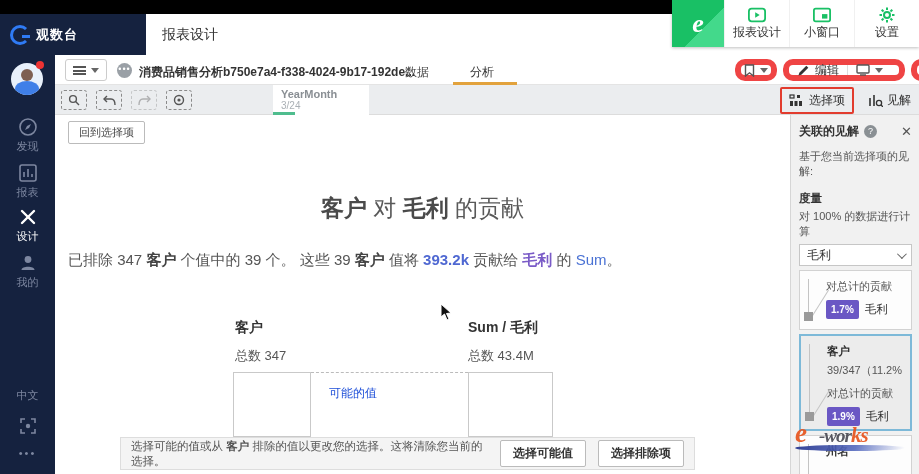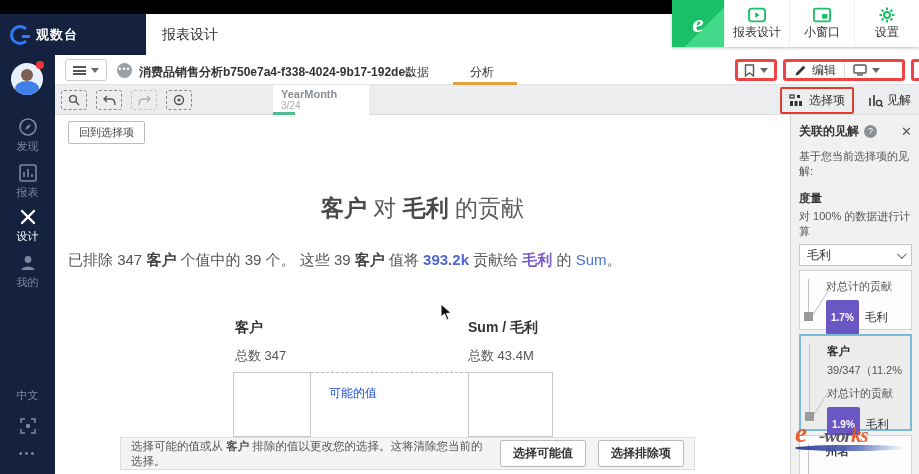--- a/index.html
+++ b/index.html
@@ -46,21 +46,21 @@
   .hamburger { width:13px; height:9px; border-top:2px solid #555; border-bottom:2px solid #555; position:relative; }
   .hamburger::after { content:""; position:absolute; left:0; top:2.5px; width:13px; height:2px; background:#555; }
   .caret { width:0; height:0; border-left:4px solid transparent; border-right:4px solid transparent; border-top:5px solid #666; }
   .dots-circle { position:absolute; left:62px; top:8px; width:15px; height:15px; border-radius:50%; background:#9aa0a6; color:#fff; font-size:9px; line-height:13px; text-align:center; letter-spacing:1px; }
   .file-title { position:absolute; left:84px; top:9px; font-size:12px; color:#333; font-weight:bold; white-space:nowrap; }
   .tab { position:absolute; top:9px; font-size:12px; color:#444; }
   .tab-data { left:350px; }
   .tab-analysis { left:415px; color:#333; }
   .tab-story { left:483px;margin-top:48px; }
   .tab-underline { position:absolute; left:398px; top:27px; width:64px; height:3px; background:#e2a23c; }
-  .tb-group { position:absolute; top:4px; height:22px; border:3px solid #ef4444; border-radius:3px; background:#fff; display:flex; align-items:center; }
+  .tb-group { position:absolute; top:4px; height:22px; border:6px solid #ef4444; border-radius:10px; background:#fff; display:flex; align-items:center; }
   .tb-bookmark { left:680px; width:42px; justify-content:center; gap:5px; }
   .tb-edit { left:728px; width:122px; }
   .tb-edit .seg { display:flex; align-items:center; gap:5px; padding:0 8px; height:100%; }
   .tb-edit .seg + .seg { border-left:1px solid #ddd; }
   .tb-nav { left:856px; width:52px; }
   .tb-nav .seg { flex:1; text-align:center; color:#555; font-size:13px; }
   .edit-label { font-size:12px; color:#333; }
 
   
   .subtoolbar { position:absolute; left:55px; top:85px; width:864px; height:30px; background:#ebedef; border-bottom:1px solid #dcdcdc; }
@@ -112,21 +112,21 @@
   .chev { margin-left:auto; width:7px; height:7px; border-right:1.5px solid #666; border-bottom:1.5px solid #666; transform:rotate(45deg) translateY(-2px); }
   .card { position:relative; background:#fdfdfd; border:1px solid #d2d2d2; margin-top:4px; padding:8px 6px 8px 26px; }
   .card.selected { border:2px solid #7db9d8; background:#ececec; }
   .minichart { position:absolute; left:8px; top:8px; bottom:8px; width:12px; border-left:1px solid #c4c4c4; }
   .minichart::before { content:""; position:absolute; left:2px; bottom:2px; width:34px; height:1px; background:#c4c4c4; transform:rotate(-58deg); transform-origin:left bottom; }
   .minichart::after { content:""; position:absolute; left:-5px; bottom:0; width:9px; height:9px; background:#9a9a9a; }
   .card-title { font-size:11.5px; font-weight:bold; color:#333; }
   .card-sub { margin-top:4px; font-size:11px; color:#555; white-space:nowrap; overflow:hidden; }
   .card-contrib { margin-top:8px; font-size:11px; color:#555; }
   .card-row { margin-top:6px; display:flex; align-items:center; gap:6px; }
-  .badge { background:#6a57c4; color:#fff; font-size:10px; font-weight:bold; padding:12px 5px; border-radius:2px; }
+  .badge { background:#6a57c4; color:#fff; font-size:10px; font-weight:bold; padding:4px 5px; border-radius:2px; }
   .card-measure { font-size:11.5px; color:#333; }
 
   
   .watermark { position:absolute; left:795px; top:418px; width:120px; z-index:40; opacity:.92; font-family:"Liberation Serif",serif; font-style:italic; font-weight:bold; white-space:nowrap; }
   .wm-e { color:#e8541d; font-size:27px; }
   .wm-mid { color:#4c4c55; font-size:19px; letter-spacing:-1px;padding-left:12px; }
   .wm-ks { color:#e8541d; font-size:21px; letter-spacing:-1px; }
   .wm-swoosh { margin-top:-4px; height:6px; width:110px; background:linear-gradient(90deg,#24348e,#5a6ec0 55%,rgba(90,110,192,0)); border-radius:50%/60% ; transform:skewX(-25deg); }
 </style>
 </head>

